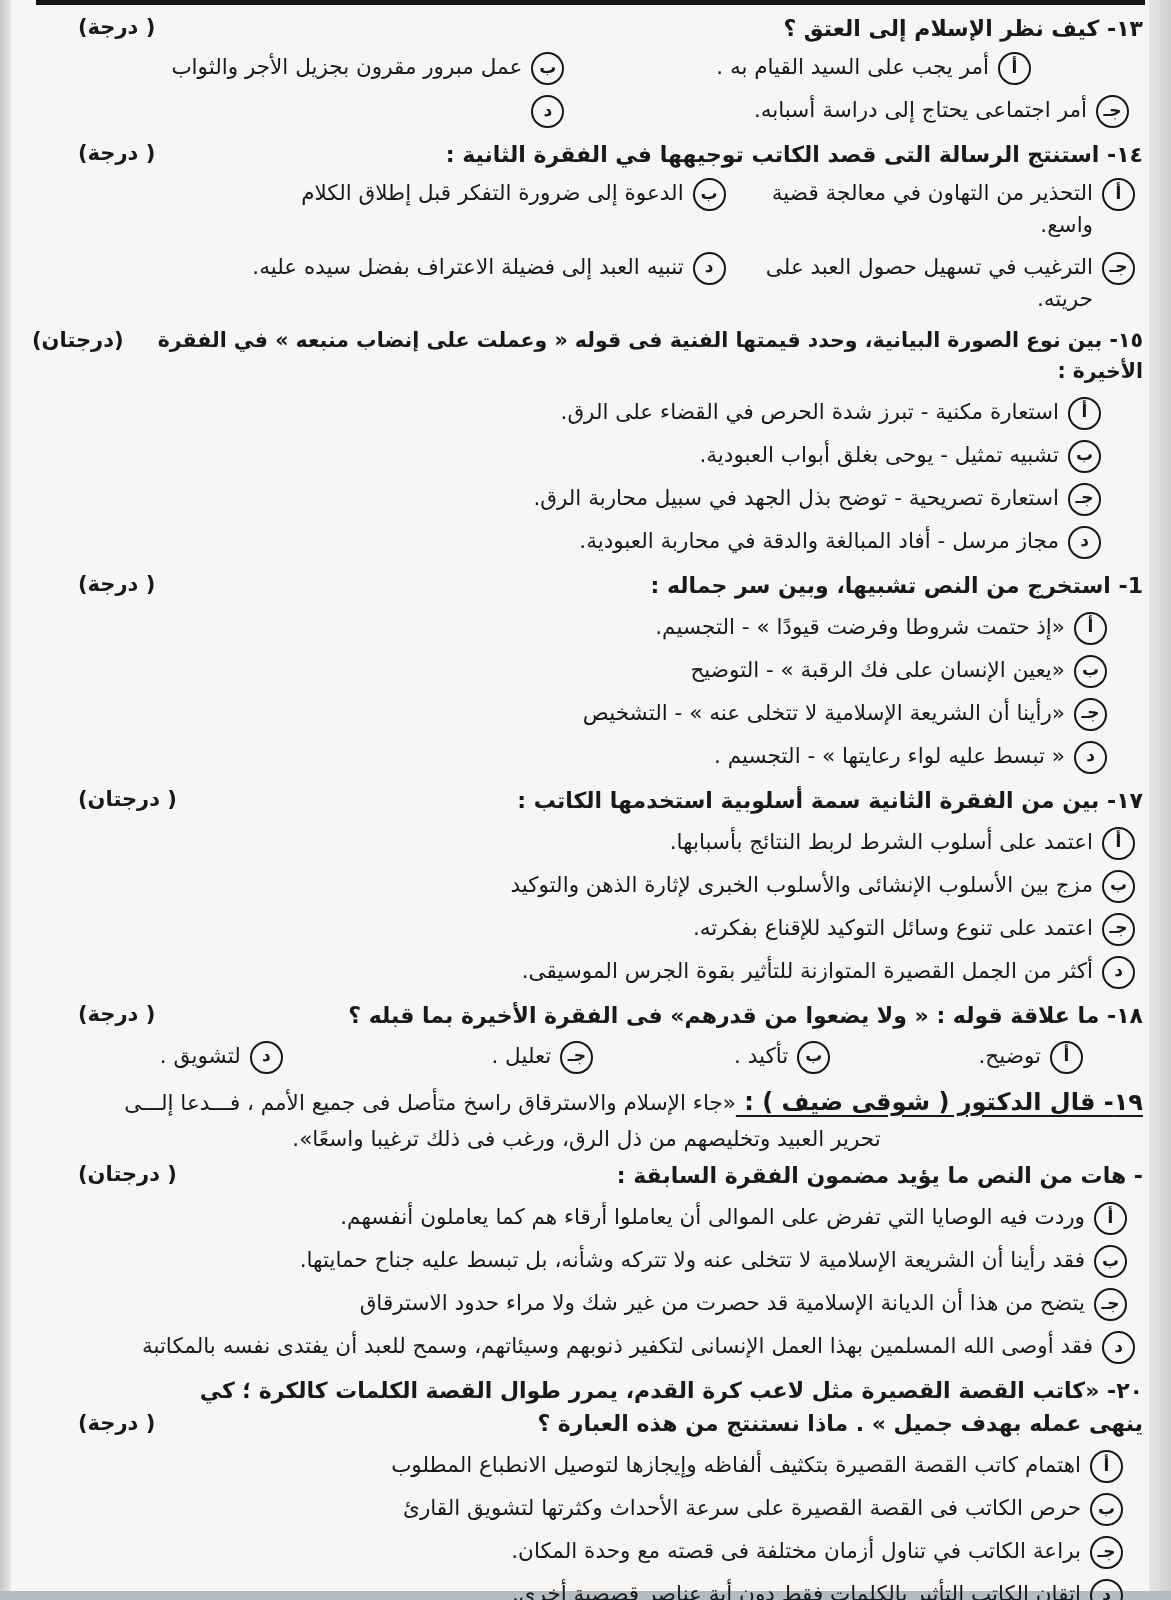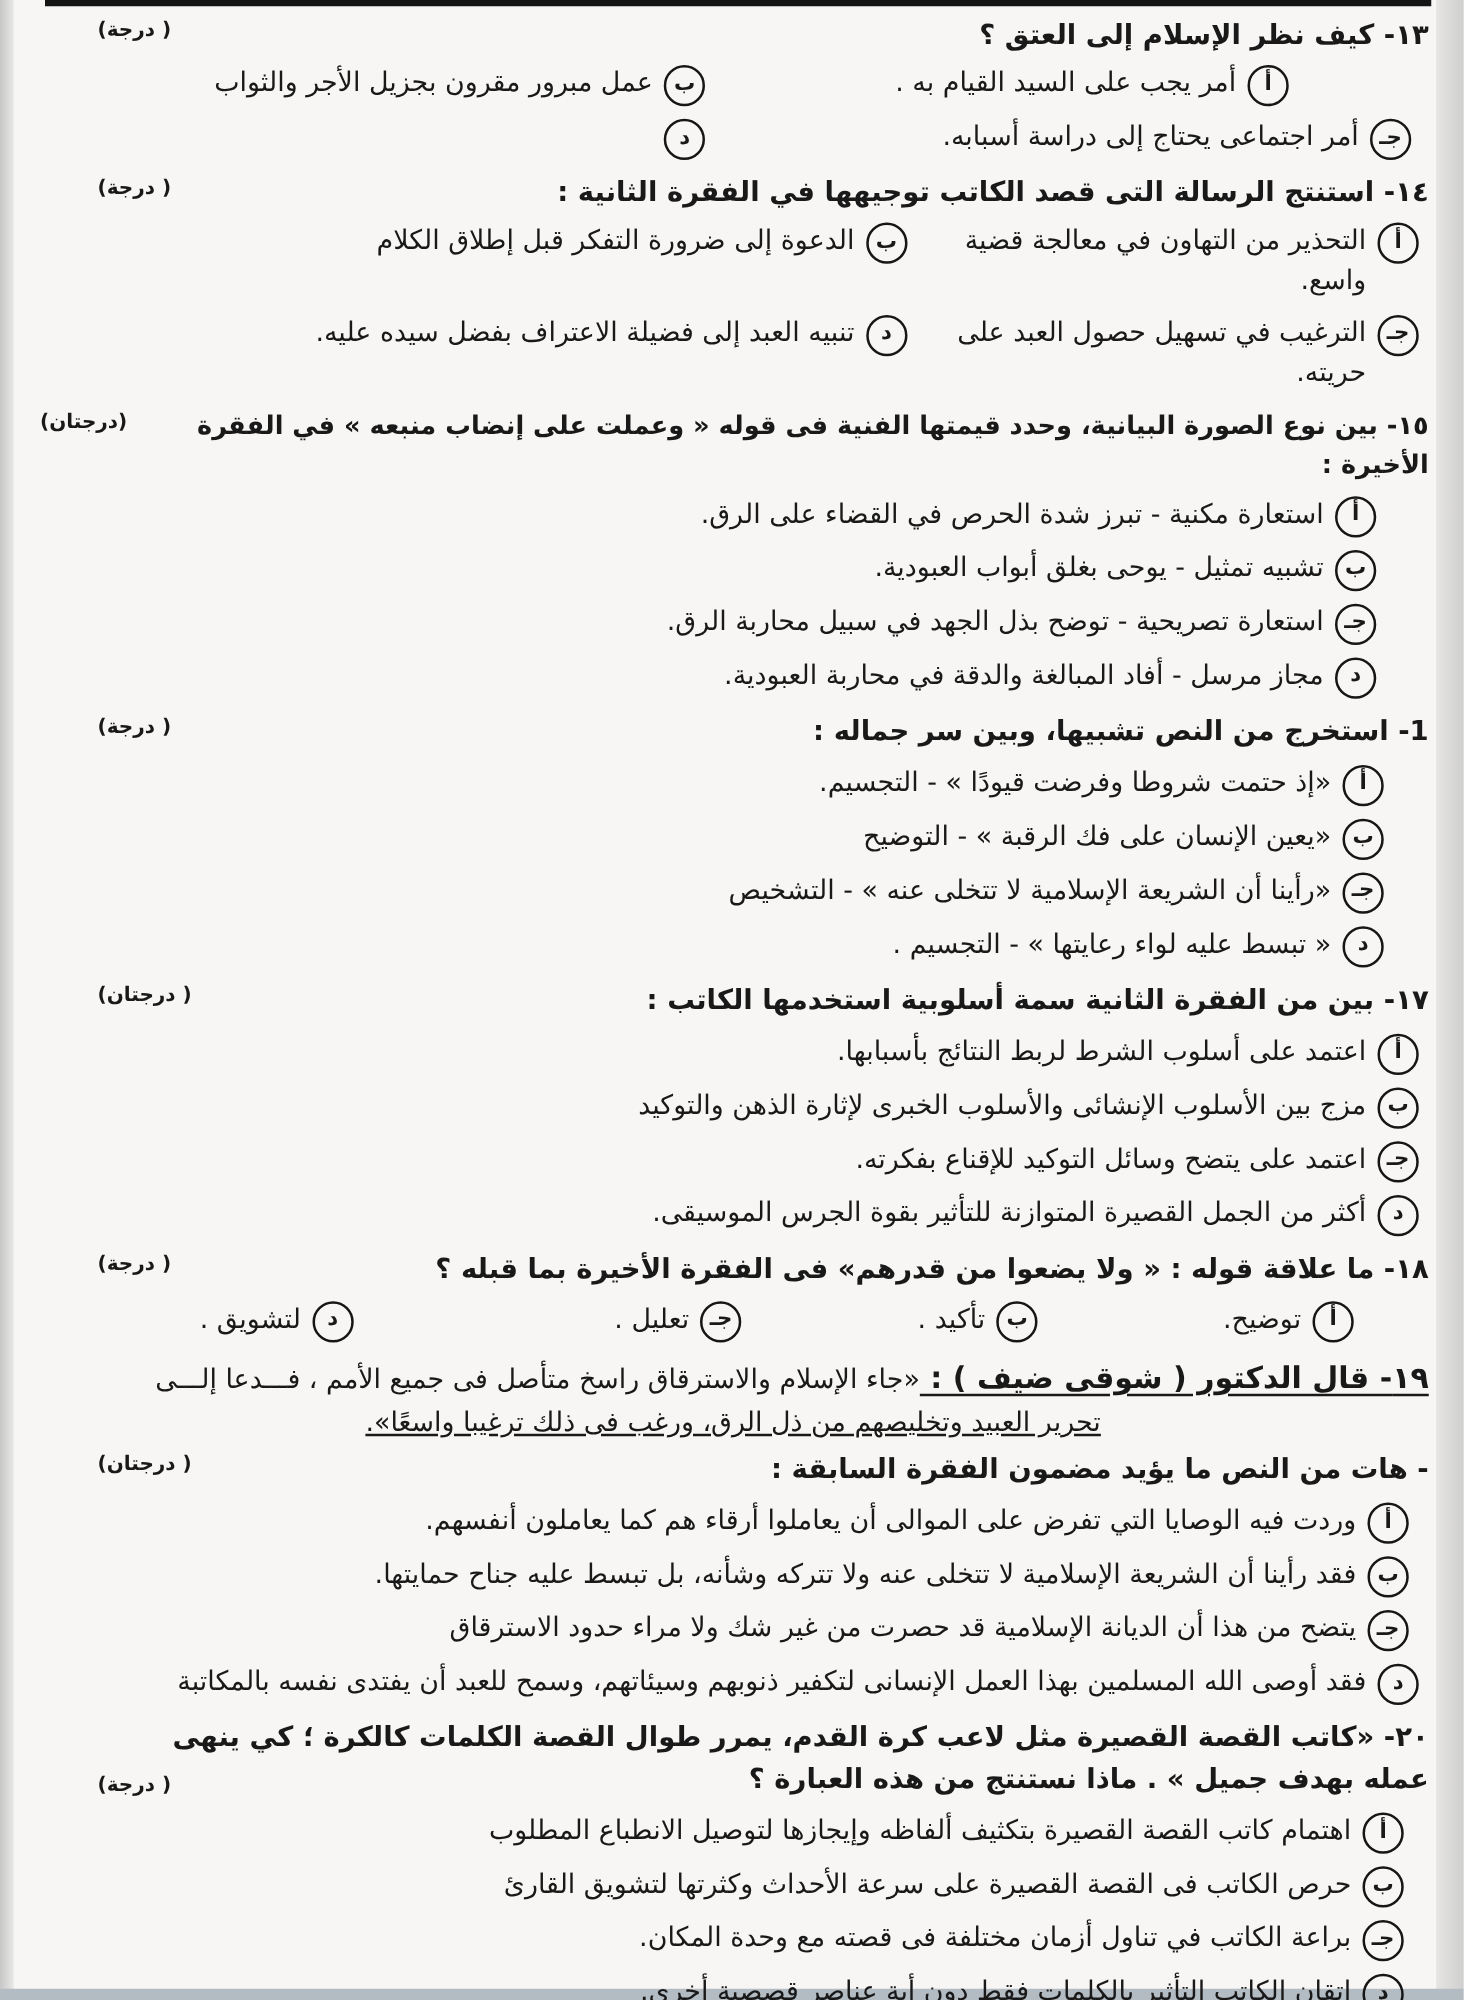--- a/index.html
+++ b/index.html
@@ -12,41 +12,41 @@
     background:linear-gradient(90deg,#c7c7c7,#e8e8e6);}
   .edge-right{position:absolute;right:0;top:0;bottom:0;width:22px;
     background:linear-gradient(270deg,#cfcfcd,#e6e5e3);}
   .edge-bottom{position:absolute;left:0;right:0;bottom:0;height:9px;background:#b3bbc3;}
   .top-rule{position:absolute;top:0;left:36px;right:26px;height:5px;background:#141414;}
   .content{position:absolute;top:12px;right:28px;left:30px;}
   .q{margin:0 0 10px;}
   .q-head{display:flex;align-items:flex-start;font-weight:bold;margin:0 0 4px;}
   .q-title{flex:1;margin:0;font-size:22px;line-height:1.5;font-weight:bold;}
   .q-title.small{font-size:20.5px;}
-  .q-marks{white-space:nowrap;font-size:16px;font-weight:bold;margin-left:48px;line-height:1.5;}
+  .q-marks{white-space:nowrap;font-size:21px;font-weight:bold;margin-left:48px;line-height:1.5;}
   .q-marks.flush{margin-left:2px;}
   .q-marks.bottom{align-self:flex-end;}
   .opt{display:flex;align-items:flex-start;gap:9px;font-size:21.5px;line-height:1.5;}
   .opts-1 .opt{margin:9px 0;}
   .badge{
     box-sizing:border-box;flex:none;width:33px;height:33px;margin-top:1px;
     border:2.5px solid #161616;border-radius:50%;
     display:inline-flex;align-items:center;justify-content:center;
     font-weight:bold;font-size:17px;padding-bottom:2px;
   }
   .grid-13{display:grid;grid-template-columns:52% 48%;row-gap:9px;margin-top:6px;}
   .grid-14{display:grid;grid-template-columns:37.5% 62.5%;row-gap:9px;margin-top:6px;}
   .grid-18{display:grid;grid-template-columns:24% 22.5% 29.5% 24%;padding-right:60px;margin-top:8px;}
   .ind-8{padding-right:8px;}  .ind-14{padding-right:14px;}
   .ind-16{padding-right:16px;}.ind-20{padding-right:20px;}
   .ind-36{padding-right:36px;}.ind-42{padding-right:42px;}
   .ind-112{padding-right:112px;}
   .q19-line1{margin:0;font-size:21.5px;line-height:1.55;}
   .q19-bold{font-weight:bold;font-size:24px;text-decoration:underline;text-underline-offset:5px;}
-  .q19-line2{margin:2px 0 4px;text-align:center;font-size:21.5px;line-height:1.5;text-decoration:underline;}
+  .q19-line2{margin:2px 0 4px;text-align:center;font-size:21.5px;line-height:1.5;}
 </style>
 </head>
 <body>
 
 <div class="page">
   <div class="top-rule"></div>
   <div class="edge-left"></div>
   <div class="edge-right"></div>
   <div class="edge-bottom"></div>
 
@@ -155,21 +155,21 @@
       <div class="opt ind-8">
         <span class="badge">أ</span>
         <span class="opt-text">اعتمد على أسلوب الشرط لربط النتائج بأسبابها.</span>
       </div>
       <div class="opt ind-8">
         <span class="badge">ب</span>
         <span class="opt-text">مزج بين الأسلوب الإنشائى والأسلوب الخبرى لإثارة الذهن والتوكيد</span>
       </div>
       <div class="opt ind-8">
         <span class="badge">جـ</span>
-        <span class="opt-text">اعتمد على يتضح وسائل التوكيد للإقناع بفكرته.</span>
+        <span class="opt-text">اعتمد على تنوع وسائل التوكيد للإقناع بفكرته.</span>
       </div>
       <div class="opt ind-8">
         <span class="badge">د</span>
         <span class="opt-text">أكثر من الجمل القصيرة المتوازنة للتأثير بقوة الجرس الموسيقى.</span>
       </div>
     </section>
 
     <section class="q">
       <div class="q-head">
         <h3 class="q-title">١٨- ما علاقة قوله : « ولا يضعوا من قدرهم» فى الفقرة الأخيرة بما قبله ؟</h3>

